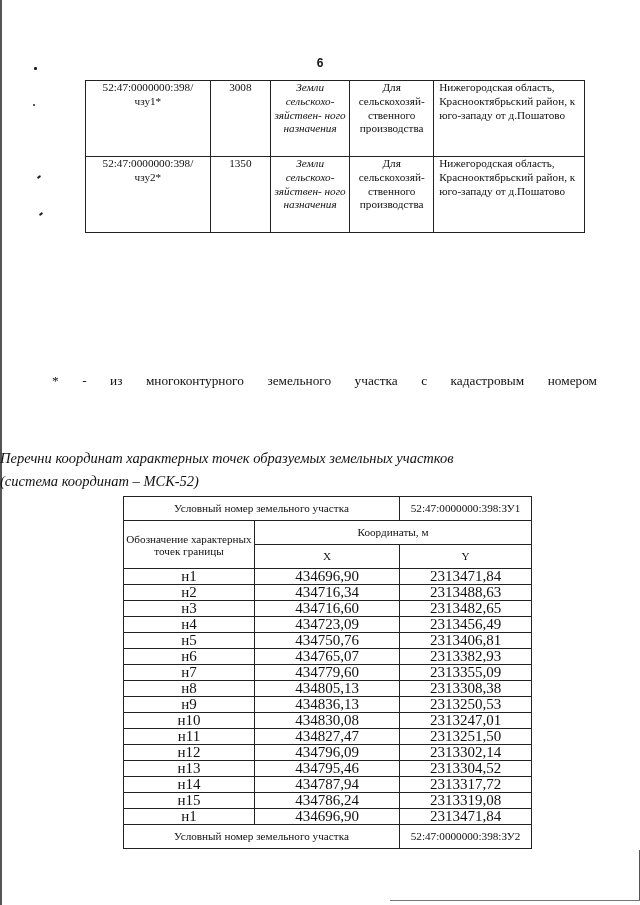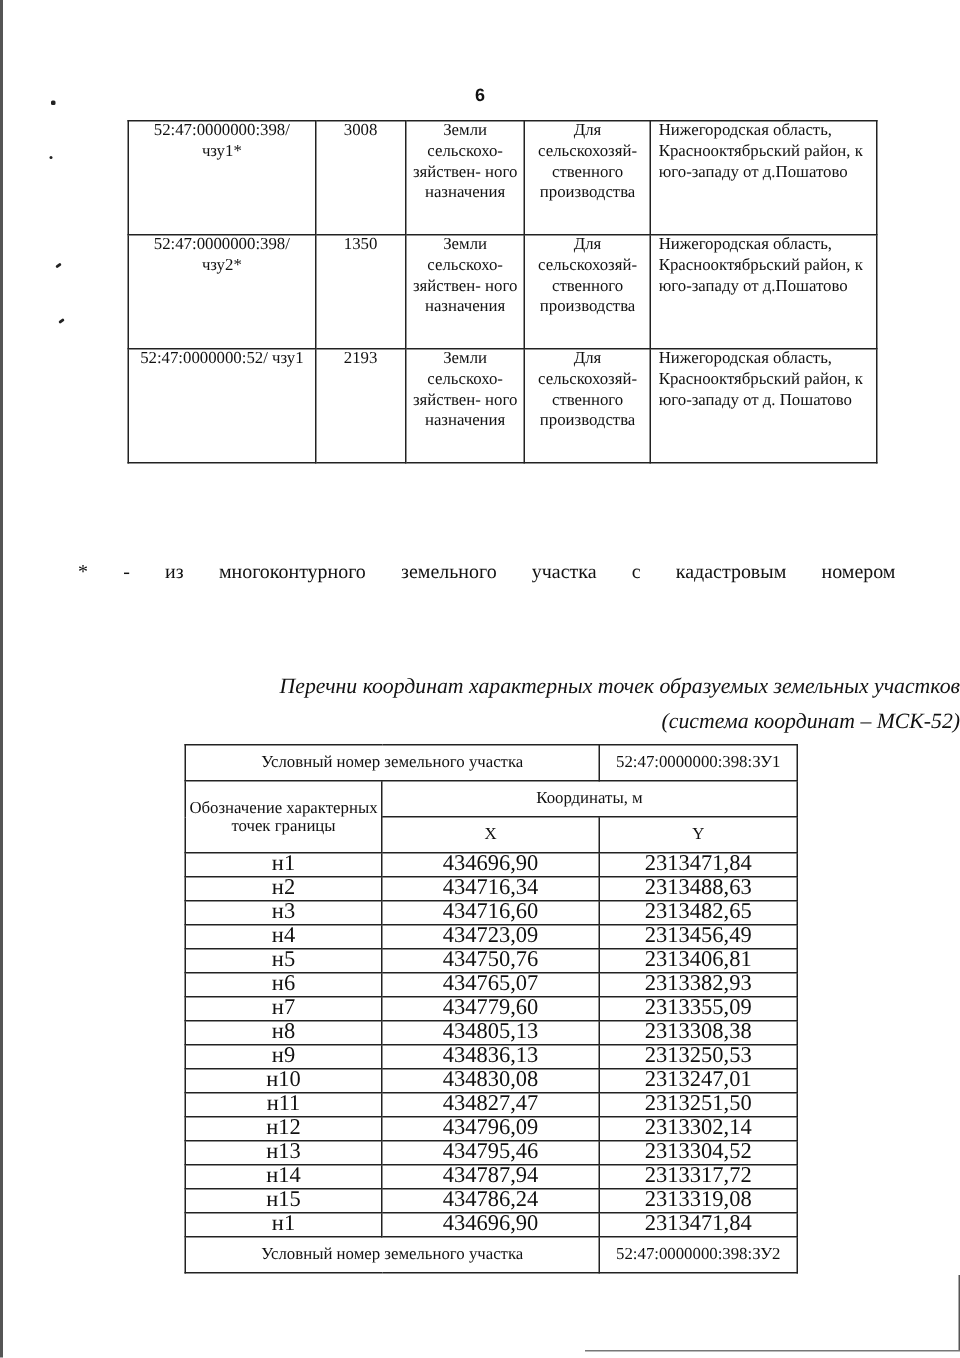--- a/index.html
+++ b/index.html
@@ -12,25 +12,25 @@
   .scan-bottom { position:absolute; left:390px; top:900px; width:250px; height:1px; background:#777; }
   .scan-right-edge { position:absolute; right:0; top:850px; width:1px; height:50px; background:#555; }
 
   table { border-collapse:collapse; position:absolute; }
   td { border:1px solid #222; padding:0 3px; vertical-align:top; font-size:11.2px; line-height:13.8px; }
 
   #land-table { left:85px; top:80px; width:500px; }
   #land-table td { text-align:center; }
   #land-table td.addr { text-align:left; padding-left:5px; }
   #land-table tr { height:76px; }
-  .c1 { width:123px; } .c2 { width:59px; } .c3 { width:76px; } .c4 { width:79px;margin-top:35px; } .c5 { width:151px; }
+  .c1 { width:123px; } .c2 { width:59px; } .c3 { width:76px;font-style:italic; } .c4 { width:79px;margin-top:35px; } .c5 { width:151px; }
 
   .footnote { position:absolute; left:52px; top:371px; width:545px; font-size:13.3px; line-height:20px; text-align:justify; }
   .footnote .first { display:flex; justify-content:space-between; }
-  .section-title { position:absolute; left:0; width:640px; text-align:right; font-style:italic; font-size:14.5px; }
+  .section-title { position:absolute; left:0; width:640px; text-align:left; font-style:italic; font-size:14.5px; }
 
   #coord-table { left:123px; top:496px; width:409px; }
   #coord-table td { text-align:center; vertical-align:middle; padding:0 2px; }
   #coord-table tr.data-row td { height:15px; line-height:15px; font-size:15px; }
   #coord-table .hdr td { height:23px; }
   #coord-table .cnum { white-space:nowrap; }
 </style>
 </head>
 <body>
 
@@ -52,27 +52,20 @@
         <td class="c3">Земли сельскохо- зяйствен- ного назначения</td>
         <td class="c4">Для сельскохозяй- ственного производства</td>
         <td class="c5 addr">Нижегородская область, Краснооктябрьский район, к юго-западу от д.Пошатово</td>
       </tr>
       <tr>
         <td class="c1">52:47:0000000:398/ чзу2*</td>
         <td class="c2">1350</td>
         <td class="c3">Земли сельскохо- зяйствен- ного назначения</td>
         <td class="c4">Для сельскохозяй- ственного производства</td>
         <td class="c5 addr">Нижегородская область, Краснооктябрьский район, к юго-западу от д.Пошатово</td>
-      </tr>
-      <tr>
-        <td class="c1">52:47:0000000:52/ чзу1</td>
-        <td class="c2">2193</td>
-        <td class="c3">Земли сельскохо- зяйствен- ного назначения</td>
-        <td class="c4">Для сельскохозяй- ственного производства</td>
-        <td class="c5 addr">Нижегородская область, Краснооктябрьский район, к юго-западу от д. Пошатово</td>
       </tr>
     </tbody>
 </table>
 
 <div class="footnote">
   <div class="first" id="fn-first">
       <span>*</span>
       <span>-</span>
       <span>из</span>
       <span>многоконтурного</span>

